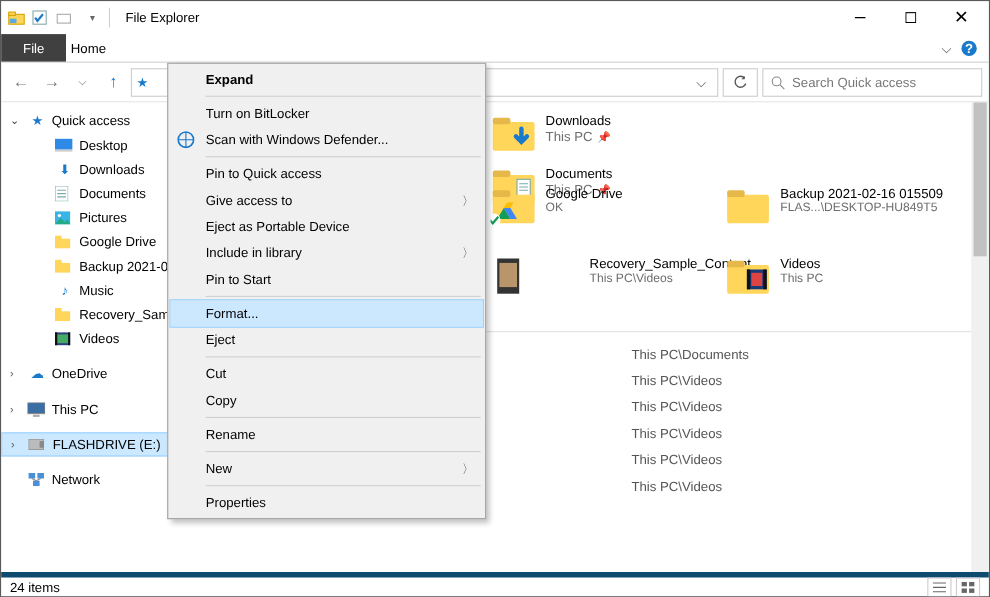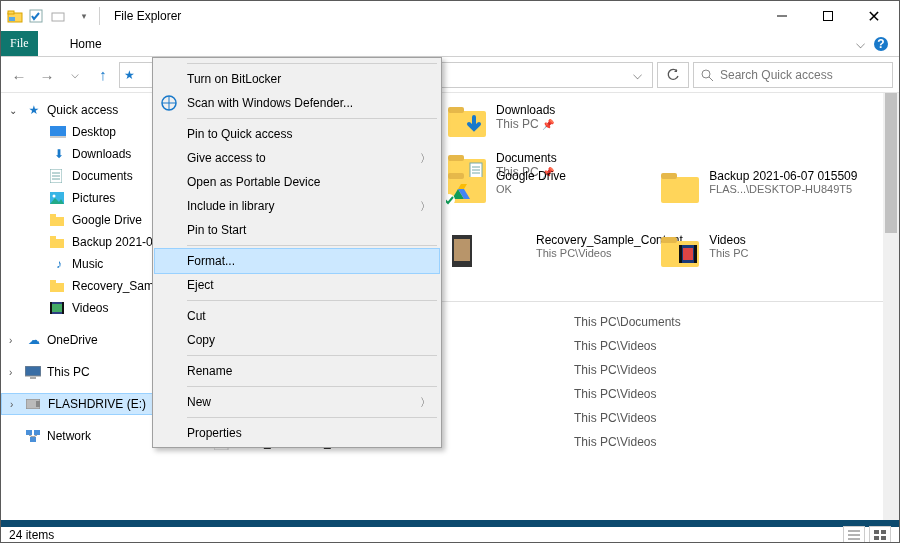--- a/index.html
+++ b/index.html
@@ -7,22 +7,22 @@
   
   .titlebar{height:30px;display:flex;align-items:center;padding:0 2px 0 6px;}
   .qat-icon{width:22px;text-align:center;}
   .qat-sep{width:1px;height:18px;background:#d0d0d0;margin:0 4px;}
   .title-text{margin-left:10px;}
   .win-btns{margin-left:auto;display:flex;}
   .win-btn{width:46px;height:30px;display:flex;align-items:center;justify-content:center;font-size:12px;}
   .win-btn.close{font-size:16px;}
   
   .ribbon{height:26px;display:flex;align-items:stretch;border-bottom:1px solid #d0d0d0;}
-  .file-tab{background:#0f766e;color:#fff;padding:0 9px;display:flex;align-items:center;font-family:Liberation Serif, serif;}
-  .ribbon-tab{padding:0 32px;display:flex;align-items:center;}
+  .file-tab{background:#404040;color:#fff;padding:0 20px;display:flex;align-items:center;}
+  .ribbon-tab{padding:0 4px;display:flex;align-items:center;}
   .ribbon-spacer{flex:1;}
   .chev-down{color:#666;padding:0 8px;display:flex;align-items:center;}
   .help-ico{color:#1979ca;width:20px;text-align:center;margin-right:6px;display:flex;align-items:center;}
   
   .toolbar{height:36px;display:flex;align-items:center;padding:4px 6px;gap:4px;border-bottom:1px solid #e5e5e5;}
   .nav-btn{width:24px;height:24px;display:flex;align-items:center;justify-content:center;color:#777;font-size:15px;}
   .nav-btn.blue{color:#1979ca;}
   .addr-box{flex:1;height:26px;border:1px solid #ccc;display:flex;align-items:center;padding:0 4px;overflow:hidden;}
   .star-ico{color:#1979ca;}
   .refresh-box{width:32px;height:26px;border:1px solid #ccc;display:flex;align-items:center;justify-content:center;}
@@ -47,21 +47,21 @@
   .folder-sub{color:#6d6d6d;font-size:11px;}
   .pin-ico{color:#8a8a8a;font-size:10px;margin-left:4px;}
   .recent-list{padding-left:14px;}
   .recent-row{display:flex;align-items:center;height:24px;}
   .recent-left{width:360px;display:flex;align-items:center;gap:8px;}
   .recent-ico{width:22px;height:16px;}
   .recent-path{color:#555;}
   .scrollbar{position:absolute;right:0;top:0;width:16px;height:100%;background:#f0f0f0;}
   .scroll-thumb{position:absolute;left:2px;width:12px;background:#c1c1c1;}
   
-  .statusbar{height:22px;border-top:7px solid #0c4a6e;display:flex;align-items:center;padding:0 8px;font-size:11px;}
+  .statusbar{height:22px;border-top:5px solid #0c4a6e;display:flex;align-items:center;padding:0 8px;font-size:11px;}
   .status-right{margin-left:auto;display:flex;gap:4px;}
   .view-btn{width:22px;height:18px;border:1px solid #ccc;display:flex;align-items:center;justify-content:center;color:#666;font-size:10px;}
   
   .ctx-menu{position:absolute;left:151px;top:56px;width:290px;background:#f0f0f0;border:1px solid #a0a0a0;box-shadow:3px 3px 5px rgba(0,0,0,.25);padding:2px;}
   .ctx-item{display:flex;align-items:center;height:24px;padding:0 28px 0 32px;position:relative;}
   .ctx-item.hover{background:#cce8ff;outline:1px solid #99d1ff;align-items:center;}
   .ctx-item.bold{font-weight:600;}
   .ctx-sep{height:1px;background:#d0d0d0;margin:3px 2px 3px 32px;}
   .ctx-ico{position:absolute;left:6px;width:20px;text-align:center;}
   .ctx-arrow{position:absolute;right:8px;color:#555;font-size:11px;}
@@ -330,21 +330,21 @@
           </div>
       </div>
       <div class="folder-tile" style="width:220px;display:inline-flex;">
         <span class="folder-ico">
             <svg width="42" height="36">
               <rect x="2" y="8" width="38" height="26" rx="2" fill="#ffd55a"></rect>
               <rect x="2" y="4" width="16" height="6" rx="2" fill="#e6b84a"></rect>
             </svg>
           </span>
         <div>
-            <div class="folder-name">Backup 2021-06-07 015509</div>
+            <div class="folder-name">Backup 2021-02-16 015509</div>
             <div class="folder-sub">FLAS...\DESKTOP-HU849T5</div>
           </div>
       </div>
     </div>
     <div style="position:absolute;left:250px;top:140px;width:440px;">
       <div class="folder-tile" style="width:210px;display:inline-flex;gap:48px;">
         <span class="folder-ico">
             <svg width="42" height="36">
               <rect x="6" y="2" width="20" height="32" fill="#333"></rect>
               <rect x="8" y="6" width="16" height="22" fill="#b8956a"></rect>
@@ -449,20 +449,23 @@
           <rect x="0" y="0" width="5" height="4" fill="#666"></rect>
           <rect x="7" y="0" width="5" height="4" fill="#666"></rect>
           <rect x="0" y="6" width="5" height="4" fill="#666"></rect>
           <rect x="7" y="6" width="5" height="4" fill="#666"></rect>
         </svg>
       </div>
   </div>
 </div>
 
 <div class="ctx-menu">
+  <div class="ctx-item bold">
+      <span>Expand</span>
+    </div>
   <div class="ctx-sep"></div>
   <div class="ctx-item">
       <span>Turn on BitLocker</span>
     </div>
   <div class="ctx-item">
       <span class="ctx-ico">
         <svg width="16" height="16">
           <circle cx="8" cy="8" r="7" fill="none" stroke="#1979ca" stroke-width="1.5"></circle>
           <line x1="8" y1="1" x2="8" y2="15" stroke="#1979ca"></line>
           <line x1="1" y1="8" x2="15" y2="8" stroke="#1979ca"></line>
@@ -472,21 +475,21 @@
     </div>
   <div class="ctx-sep"></div>
   <div class="ctx-item">
       <span>Pin to Quick access</span>
     </div>
   <div class="ctx-item">
       <span>Give access to</span>
       <span class="ctx-arrow">〉</span>
     </div>
   <div class="ctx-item">
-      <span>Open as Portable Device</span>
+      <span>Eject as Portable Device</span>
     </div>
   <div class="ctx-item">
       <span>Include in library</span>
       <span class="ctx-arrow">〉</span>
     </div>
   <div class="ctx-item">
       <span>Pin to Start</span>
     </div>
   <div class="ctx-sep"></div>
   <div class="ctx-item hover">

